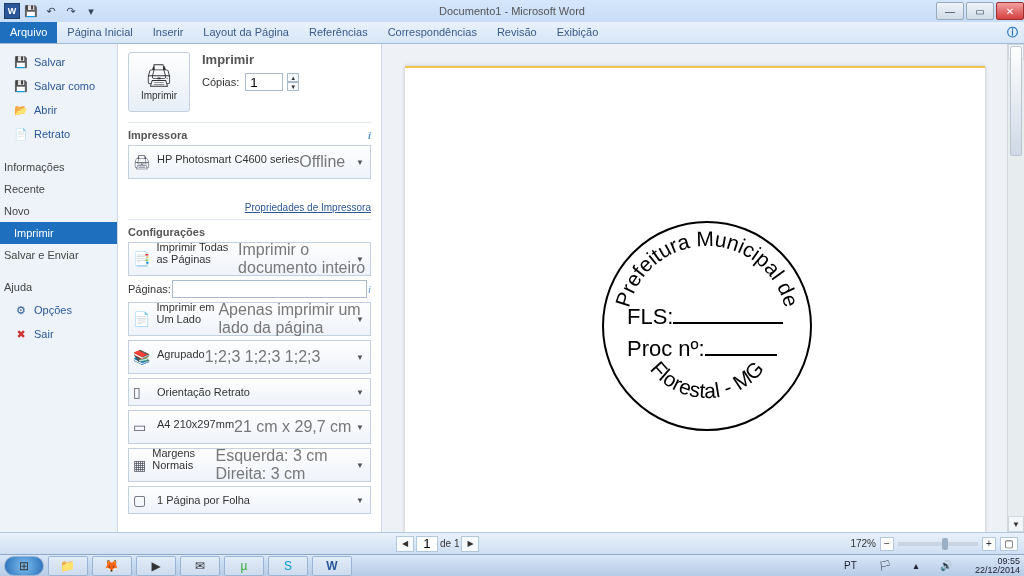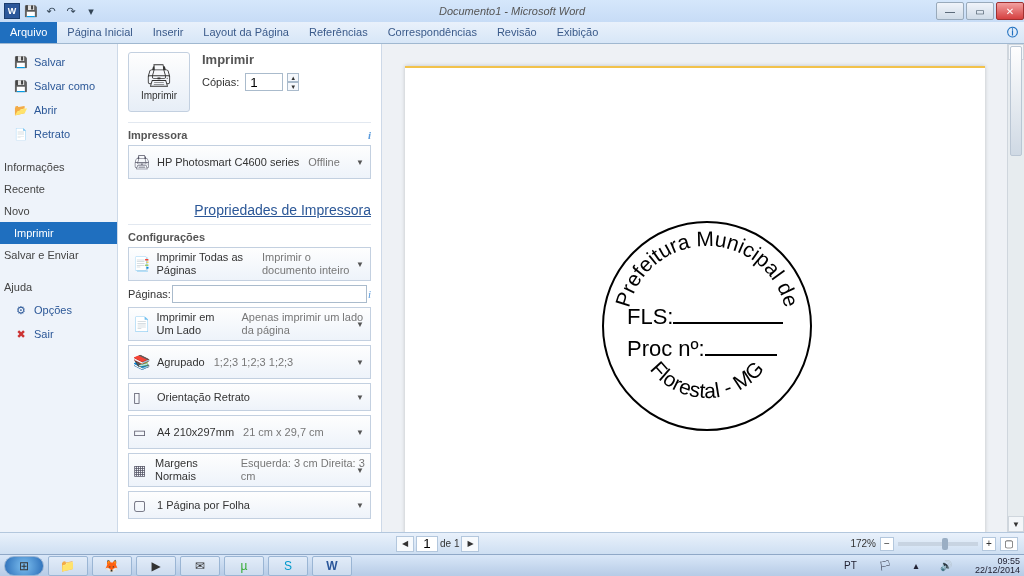--- a/index.html
+++ b/index.html
@@ -3,21 +3,21 @@
 <meta charset="utf-8">
 <style>
 * { margin:0; padding:0; box-sizing:border-box; font-family:"Segoe UI", Tahoma, sans-serif; }
 body { width:1024px; height:576px; background:#bcd0e8; overflow:hidden; font-size:11px; color:#333; position:relative; }
 
 
 .titlebar { height:22px; background:linear-gradient(#d5e7fb,#c7dcf6); display:flex; align-items:center; position:relative; }
 .titlebar .left { display:flex; align-items:center; gap:2px; padding-left:4px; }
 .word-icon { width:16px; height:16px; background:#2b579a; color:#fff; font-size:9px; font-weight:bold; display:flex; align-items:center; justify-content:center; border:1px solid #1a3d6e; }
 .qat-btn { width:18px; height:18px; display:flex; align-items:center; justify-content:center; color:#345; }
-.titlebar .center { position:absolute; left:50%; transform:translateX(-50%); color:#555;font-style:italic; }
+.titlebar .center { position:absolute; left:50%; transform:translateX(-50%); color:#555; }
 .titlebar .right { position:absolute; right:0; display:flex; }
 .win-btn { width:28px; height:18px; background:linear-gradient(#f0f4fa,#d0dce8); border:1px solid #9ab; margin-left:2px; display:flex; align-items:center; justify-content:center; font-size:10px; color:#345; border-radius:2px; }
 .win-close { background:linear-gradient(#f2a0a0,#d54040); color:#fff; border-color:#a03030; }
 
 
 .ribbon { height:22px; background:linear-gradient(#e9f1fb,#d7e6f7); display:flex; border-bottom:1px solid #a0b8d0; }
 .tab { padding:4px 10px; color:#3a5a8a; cursor:pointer; }
 .tab.file { background:#1f6fbf; color:#fff; }
 .ribbon .help-icon { margin-left:auto; margin-right:6px; display:flex; align-items:center; color:#1f6fbf; font-weight:bold; }
 
@@ -41,22 +41,22 @@
 .copies-input { width:38px; height:18px; border:1px solid #abc; padding-left:4px; }
 .spin { display:flex; flex-direction:column; margin-left:-2px; }
 .spin div { width:12px; height:9px; border:1px solid #abc; background:#f5f8fc; font-size:6px; display:flex; align-items:center; justify-content:center; }
 .pp-section-h { font-weight:bold; color:#555; margin:6px 0 4px; display:flex; justify-content:space-between; align-items:center; border-top:1px solid #e2e8f0; padding-top:6px; }
 .info-i { color:#5a9bdc; font-style:italic; font-family:serif; }
 .drop { height:34px; background:linear-gradient(#fefefe,#eef3fa); border:1px solid #c3d0e0; display:flex; align-items:center; padding:2px 4px; gap:6px; position:relative; margin-bottom:4px; }
 .drop .caret { position:absolute; right:6px; top:50%; transform:translateY(-50%); font-size:8px; color:#555; }
 .drop .ic { width:18px; font-size:14px; color:#556; }
 .drop .txt { display:flex; flex-direction:row; line-height:1.15; }
 .drop .txt .t1 { color:#333; }
-.drop .txt .t2 { color:#777; font-size:11px;margin-left:9px; }
-.link-right { text-align:right; color:#2b5797; text-decoration:underline; font-size:14px; margin-bottom:4px; cursor:pointer;margin-top:23px; }
+.drop .txt .t2 { color:#777; font-size:16px; }
+.link-right { text-align:right; color:#2b5797; text-decoration:underline; font-size:10px; margin-bottom:4px; cursor:pointer;margin-top:23px; }
 .pagein-row { display:flex; align-items:center; gap:1px; margin:4px 0; }
 .pagein { flex:1; height:18px; border:1px solid #abc; }
 
 
 .preview { flex:1; background:#eef1f5; position:relative; overflow:hidden; }
 .page { position:absolute; left:23px; top:22px; width:580px; height:480px; background:#fff; box-shadow:0 0 4px rgba(0,0,0,.2); border-top:2px solid #f2c24b; }
 .stamp-wrap { position:absolute; left:194px; top:150px; width:216px; height:216px; }
 .stamp-text { font-family:Georgia,serif; font-size:21px; fill:#000; }
 .stamp-line { position:absolute; font-family:Georgia,serif; font-size:22px; color:#000; left:28px; right:20px; text-align:left; }
 .stamp-under { display:inline-block; border-bottom:2px solid #000; height:1em; }

